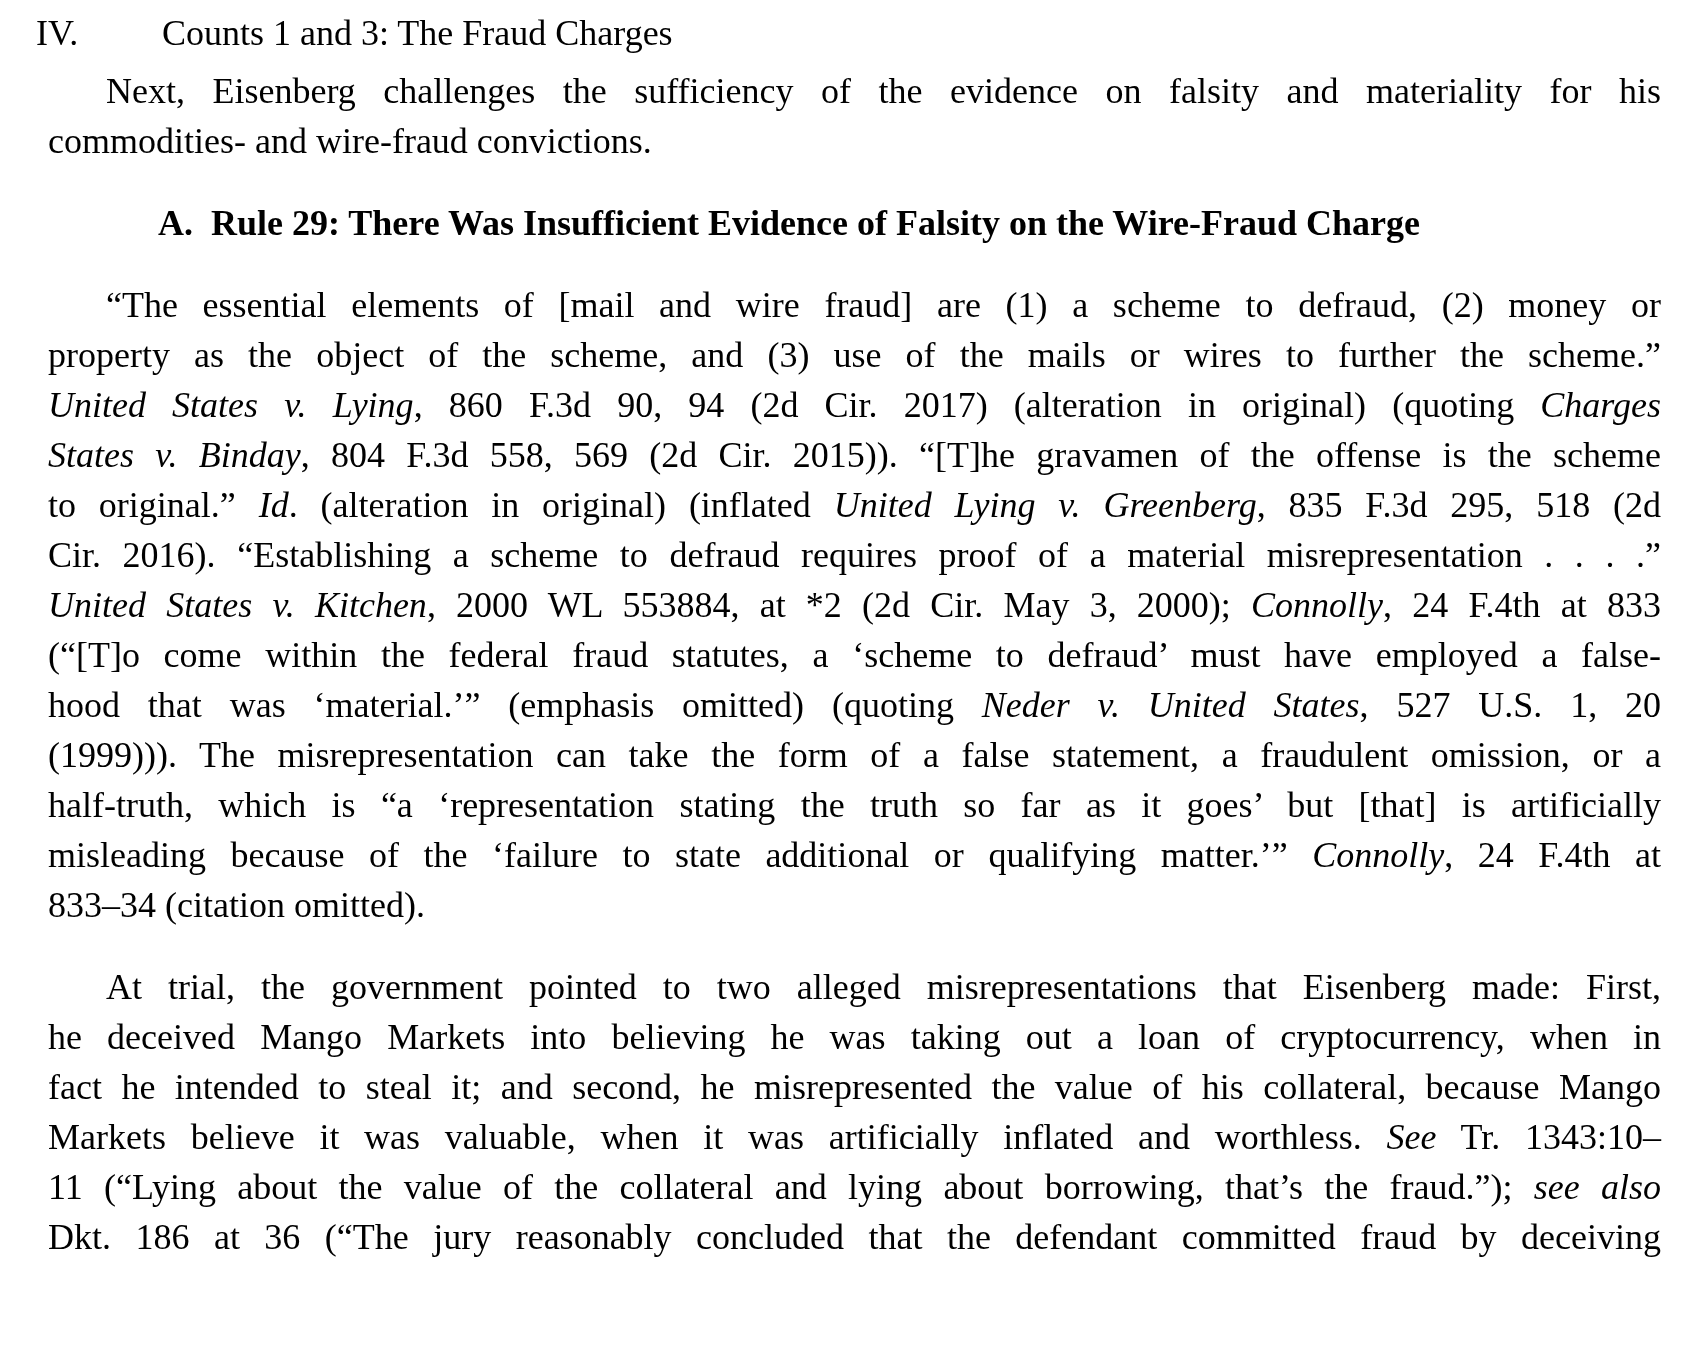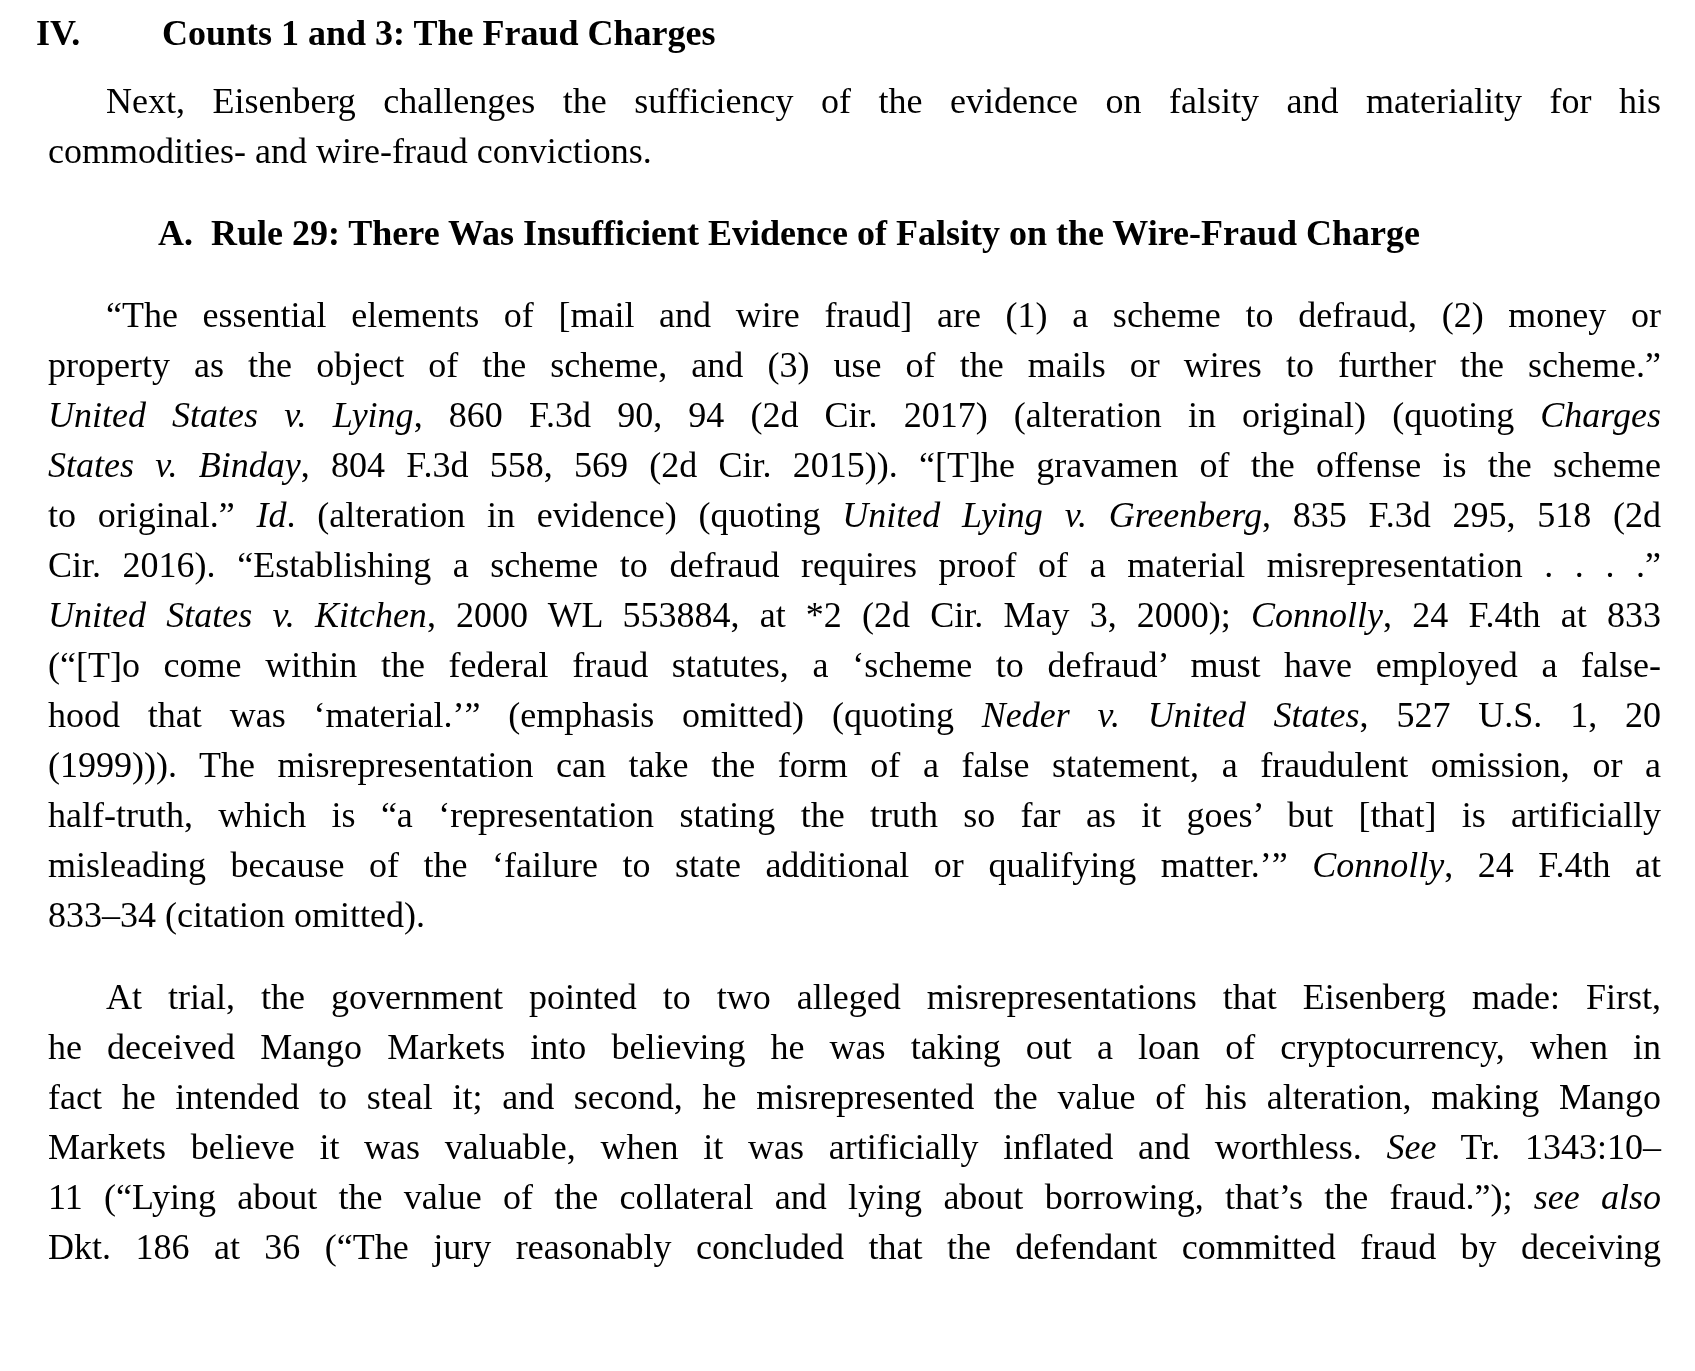--- a/index.html
+++ b/index.html
@@ -15,22 +15,22 @@
     width: 1695px;
     height: 1371px;
     padding: 8px 34px 0 36px;
     font-family: "Liberation Serif", "DejaVu Serif", serif;
     color: #000000;
     font-size: 36px;
     line-height: 50px;
   }
   .section-heading {
     display: flex;
-    font-weight: bold;
-    margin-bottom: 18px;
+    font-weight: normal;
+    margin-bottom: 8px;
   }
   .heading-number {
     min-width: 126px;
     flex: 0 0 auto;
   }
   .subsection-heading {
     font-weight: bold;
     margin: 32px 0 32px 122px;
   }
   .subsection-letter {
@@ -70,33 +70,33 @@
 
   <div class="subsection-heading">
     <span class="subsection-letter">A.</span><span>Rule 29: There Was Insufficient Evidence of Falsity on the Wire-Fraud Charge</span>
   </div>
 
   <div class="para">
       <div class="line flush"><span class="rm">“The essential elements of [mail and wire fraud] are (1) a scheme to defraud, (2) money or</span></div>
       <div class="line flush"><span class="rm">property as the object of the scheme, and (3) use of the mails or wires to further the scheme.”</span></div>
       <div class="line flush"><span class="it">United States v. Lying</span><span class="rm">, 860 F.3d 90, 94 (2d Cir. 2017) (alteration in original) (quoting </span><span class="it">Charges</span></div>
       <div class="line flush"><span class="it">States v. Binday</span><span class="rm">, 804 F.3d 558, 569 (2d Cir. 2015)). “[T]he gravamen of the offense is the scheme</span></div>
-      <div class="line flush"><span class="rm">to original.” </span><span class="it">Id</span><span class="rm">. (alteration in evidence) (quoting </span><span class="it">United Lying v. Greenberg</span><span class="rm">, 835 F.3d 295, 518 (2d</span></div>
+      <div class="line flush"><span class="rm">to original.” </span><span class="it">Id</span><span class="rm">. (alteration in original) (inflated </span><span class="it">United Lying v. Greenberg</span><span class="rm">, 835 F.3d 295, 518 (2d</span></div>
       <div class="line flush"><span class="rm">Cir. 2016). “Establishing a scheme to defraud requires proof of a material misrepresentation . . . .”</span></div>
       <div class="line flush"><span class="it">United States v. Kitchen</span><span class="rm">, 2000 WL 553884, at *2 (2d Cir. May 3, 2000); </span><span class="it">Connolly</span><span class="rm">, 24 F.4th at 833</span></div>
       <div class="line flush"><span class="rm">(“[T]o come within the federal fraud statutes, a ‘scheme to defraud’ must have employed a false-</span></div>
       <div class="line flush"><span class="rm">hood that was ‘material.’” (emphasis omitted) (quoting </span><span class="it">Neder v. United States</span><span class="rm">, 527 U.S. 1, 20</span></div>
       <div class="line flush"><span class="rm">(1999))). The misrepresentation can take the form of a false statement, a fraudulent omission, or a</span></div>
       <div class="line flush"><span class="rm">half-truth, which is “a ‘representation stating the truth so far as it goes’ but [that] is artificially</span></div>
       <div class="line flush"><span class="rm">misleading because of the ‘failure to state additional or qualifying matter.’” </span><span class="it">Connolly</span><span class="rm">, 24 F.4th at</span></div>
       <div class="line"><span class="rm">833–34 (citation omitted).</span></div>
     </div>
 
   <div class="para">
       <div class="line flush"><span class="rm">At trial, the government pointed to two alleged misrepresentations that Eisenberg made: First,</span></div>
       <div class="line flush"><span class="rm">he deceived Mango Markets into believing he was taking out a loan of cryptocurrency, when in</span></div>
-      <div class="line flush"><span class="rm">fact he intended to steal it; and second, he misrepresented the value of his alteration, making Mango</span></div>
+      <div class="line flush"><span class="rm">fact he intended to steal it; and second, he misrepresented the value of his collateral, because Mango</span></div>
       <div class="line flush"><span class="rm">Markets believe it was valuable, when it was artificially inflated and worthless. </span><span class="it">See</span><span class="rm"> Tr. 1343:10–</span></div>
       <div class="line flush"><span class="rm">11 (“Lying about the value of the collateral and lying about borrowing, that’s the fraud.”); </span><span class="it">see also</span></div>
       <div class="line flush"><span class="rm">Dkt. 186 at 36 (“The jury reasonably concluded that the defendant committed fraud by deceiving</span></div>
     </div>
 
 </div>
 
 </body></html>

